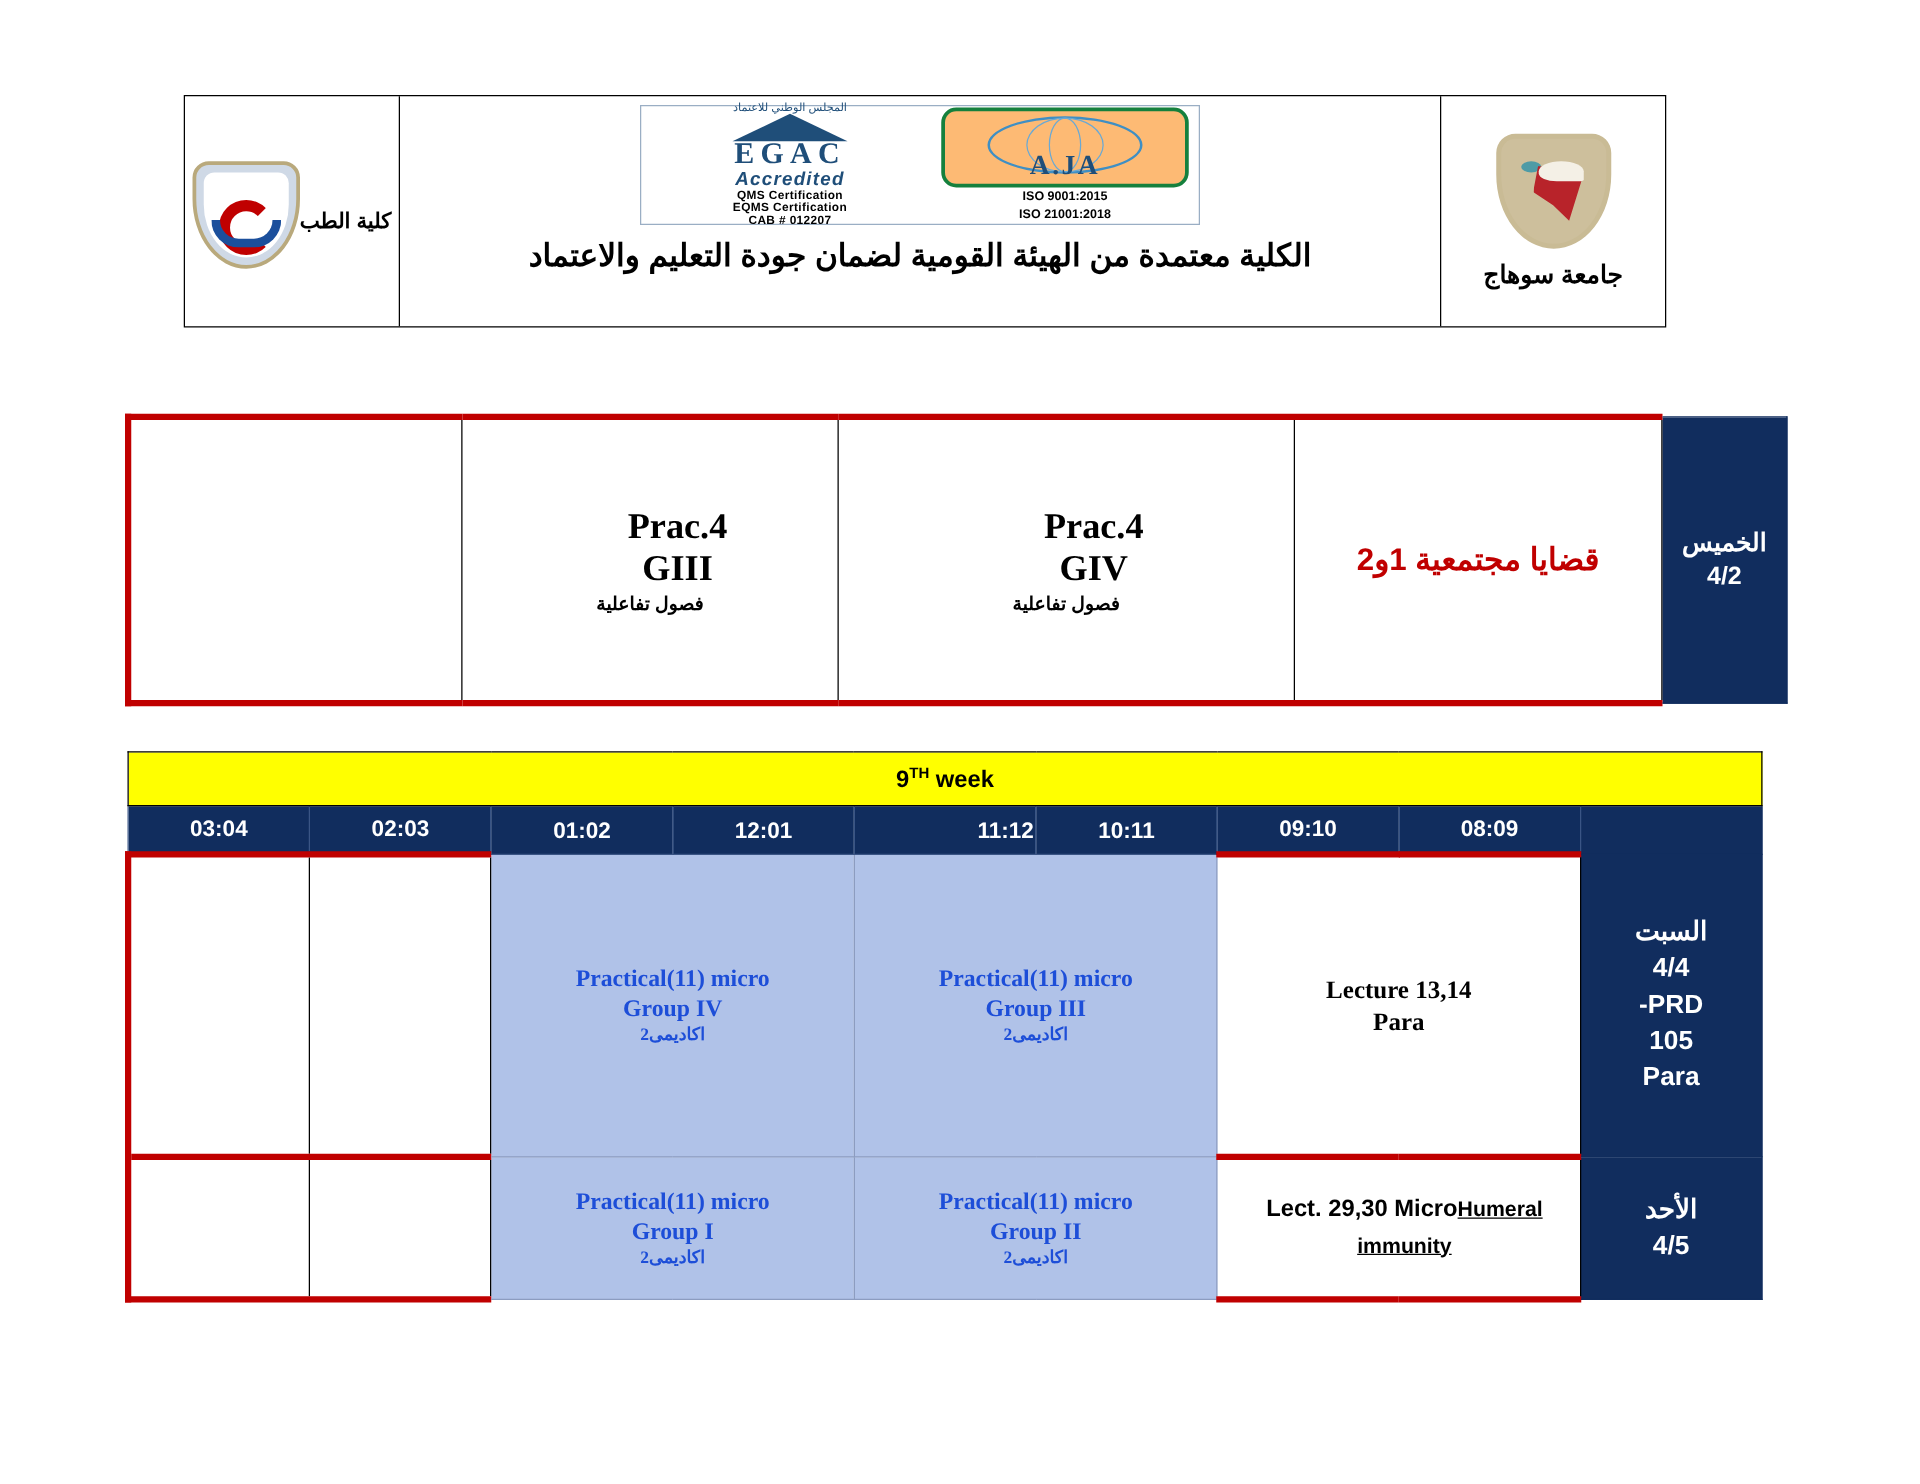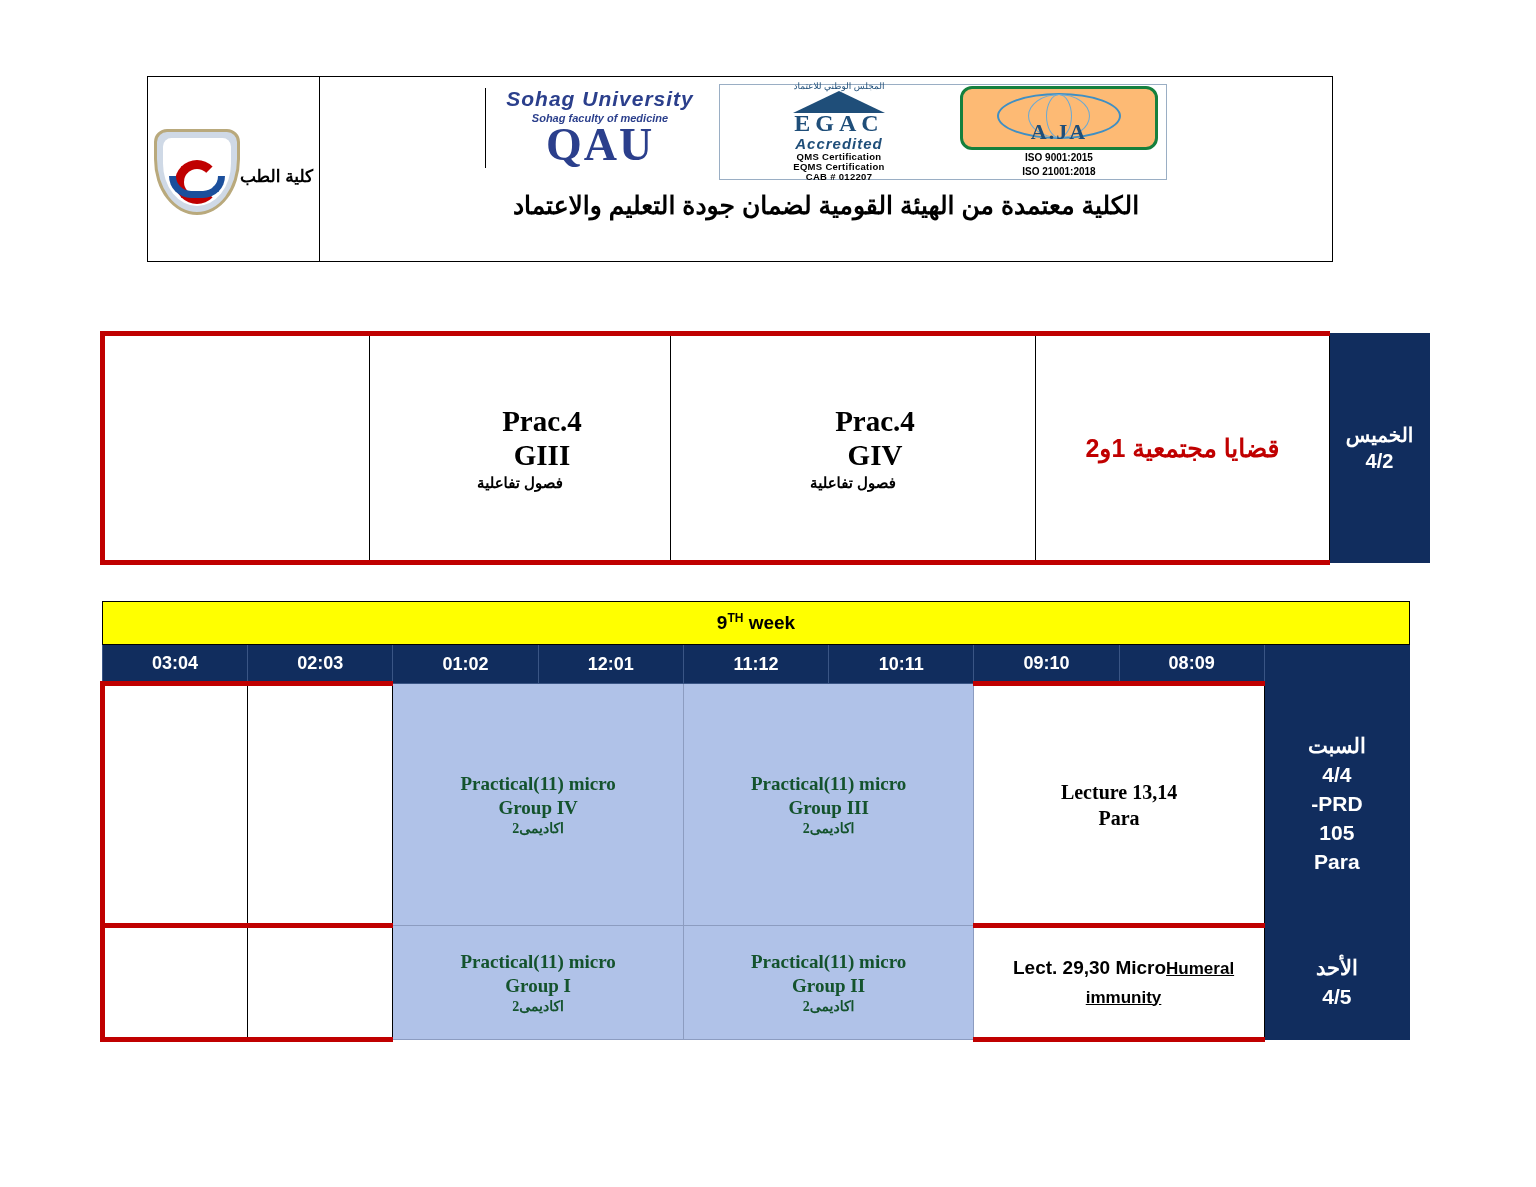--- a/index.html
+++ b/index.html
@@ -398,21 +398,21 @@
   }
   .corner-navy {
     background: #112d5e !important;
     border: 1px solid #112d5e !important;
   }
   .prac {
     background: #b0c2e8 !important;
     font-family: "Liberation Serif", serif;
     font-size: 19px;
     font-weight: bold;
-    color: #14532d;
+    color: #1d4ed8;
     line-height: 1.25;
     border: 1px solid #8c9cc0 !important;
   }
   .prac .ar {
     font-family: Liberation Serif, serif;
     font-size: 14px;
     direction: rtl;
   }
   .lect {
     font-family: "Liberation Serif", serif;
@@ -450,26 +450,20 @@
       <div class="crest-inner">
         <div class="crest-cres"></div>
         <div class="crest-hands"></div>
       </div>
     </div>
     <div class="crest-caption">كلية الطب</div>
   </div>
 
   <div class="hb-cell hb-mid">
     <div class="hb-mid-top">
-      <div class="qau-wrap">
-        <div class="qau-divider"></div>
-        <div class="qau-arc">Sohag University</div>
-        <div class="qau-sub">Sohag faculty of medicine</div>
-        <div class="qau-big">QAU</div>
-      </div>
 
       <div class="cert-box">
         <div class="egac">
           <div class="egac-ar">المجلس الوطني للاعتماد</div>
           <div class="egac-house"></div>
           <div class="egac-main">EGAC</div>
           <div class="egac-acc">Accredited</div>
           <div class="egac-lines">QMS Certification</div>
           <div class="egac-lines">EQMS Certification</div>
           <div class="egac-lines">CAB # 012207</div>
@@ -482,20 +476,30 @@
           <div class="aja-iso">ISO 9001:2015</div>
           <div class="aja-iso">ISO 21001:2018</div>
         </div>
       </div>
     </div>
     <div class="hb-mid-bottom">
       <div class="hb-arabic">الكلية معتمدة من الهيئة القومية لضمان جودة التعليم والاعتماد</div>
     </div>
   </div>
 
+  <div class="hb-cell hb-logo-right">
+    <div class="su-crest">
+      <div class="su-shield">
+        <div class="su-teal"></div>
+        <div class="su-red"></div>
+        <div class="su-white"></div>
+      </div>
+    </div>
+    <div class="su-caption">جامعة  سوهاج</div>
+  </div>
 </div>
 
 <table class="tbl" id="table-thursday">
   <tbody>
       <tr>
     <td class="red-top red-left red-bottom" style="width:262px;height:222px;"></td>
 
     <td class="red-top red-bottom" style="width:298px;">
       <div class="cell-title">
         <div>Prac.4</div>
@@ -531,21 +535,21 @@
     <td class="weekbar" colspan="9">
       <span>9</span><sup>TH</sup>&nbsp;<span>week</span>
     </td>
   </tr>
 
   <tr>
     <td class="timehdr" style="width:138px;">03:04</td>
     <td class="timehdr" style="width:125px;">02:03</td>
     <td class="timehdr" style="width:142px;">01:02</td>
     <td class="timehdr" style="width:153px;">12:01</td>
-    <td class="timehdr" style="width:168px;">11:12</td>
+    <td class="timehdr" style="width:168px;text-align:right;">11:12</td>
     <td class="timehdr" style="width:198px;">10:11</td>
     <td class="timehdr" style="width:182px;">09:10</td>
     <td class="timehdr" style="width:107px;">08:09</td>
     <td class="corner-navy" style="width:97px;"></td>
   </tr>
 
   <tr>
     <td class="red-top red-left" style="height:235px;"></td>
     <td class="red-top"></td>
 

